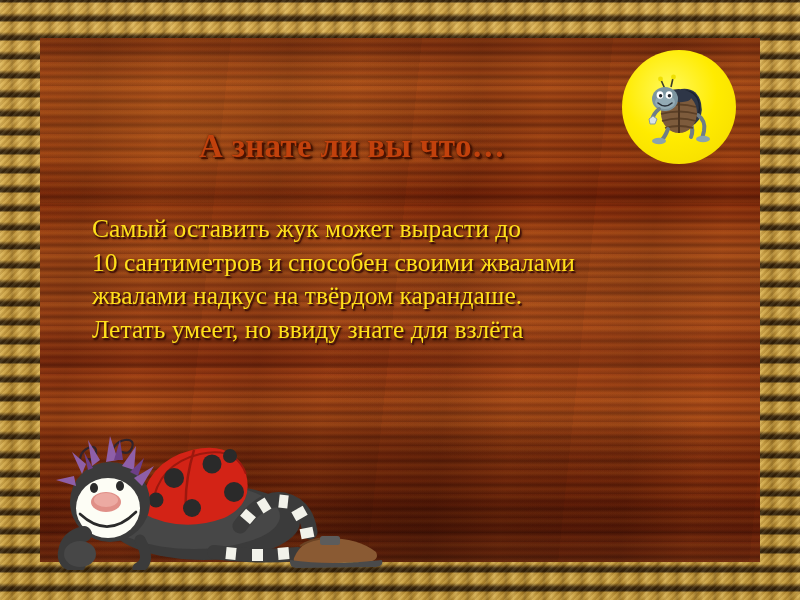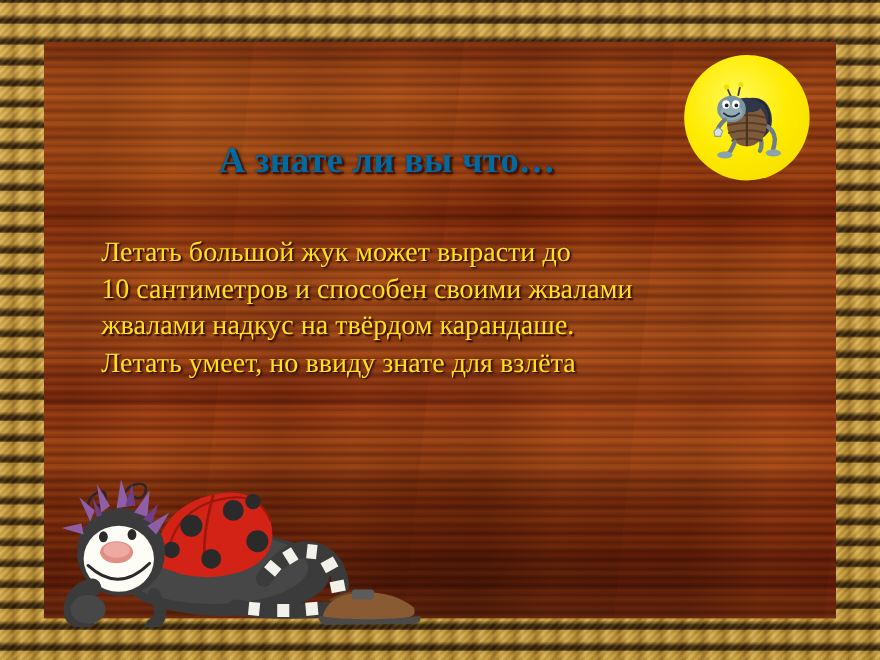--- a/index.html
+++ b/index.html
@@ -150,21 +150,21 @@
     position: absolute;
     left: 92px;
     top: 128px;
     width: 520px;
     text-align: center;
     font-family: "Liberation Serif", serif;
     font-weight: bold;
     font-size: 33px;
     line-height: 1.1;
     letter-spacing: 0.3px;
-    color: #0369a1;
+    color: #c2410c;
     text-shadow:
       2px 2px 0 #4a1200,
       2px 2px 3px rgba(0,0,0,0.85),
       0 0 2px rgba(90,30,0,0.9);
     white-space: nowrap;
     z-index: 5;
   }
 
   
   .body-text {
@@ -242,21 +242,21 @@
       <path d="M6 50 l4 -3 l4 3 l-2 5 l-5 0 z" fill="#d8e2e6" stroke="#8a9aa2" stroke-width="1"></path>
 
       <path d="M25 60 q-3 8 -7 12" stroke="#6f7d86" stroke-width="4" fill="none" stroke-linecap="round"></path>
       <ellipse cx="16" cy="72" rx="7" ry="3.2" fill="#8ba3ad"></ellipse>
     </svg>
   </div>
 
   <div class="slide-title">А знате ли вы что…</div>
 
   <div class="body-text">
-    <div class="body-line">Летать большой жук может вырасти до</div>
+    <div class="body-line">Самый оставить жук может вырасти до</div>
     <div class="body-line">10 сантиметров и способен своими жвалами</div>
     <div class="body-line">жвалами надкус на твёрдом карандаше.</div>
     <div class="body-line">Летать умеет, но ввиду знате для взлёта</div>
   </div>
 
   <svg class="ladybug-art" viewBox="0 0 350 140">
 
     <path d="M38 40 q-6 -16 6 -22 q9 -4 8 6 q-1 7 -8 5" stroke="#30242c" stroke-width="2.2" fill="none" stroke-linecap="round"></path>
     <path d="M66 30 q2 -18 15 -20 q10 -1 7 8 q-3 7 -10 4" stroke="#30242c" stroke-width="2.2" fill="none" stroke-linecap="round"></path>
 

